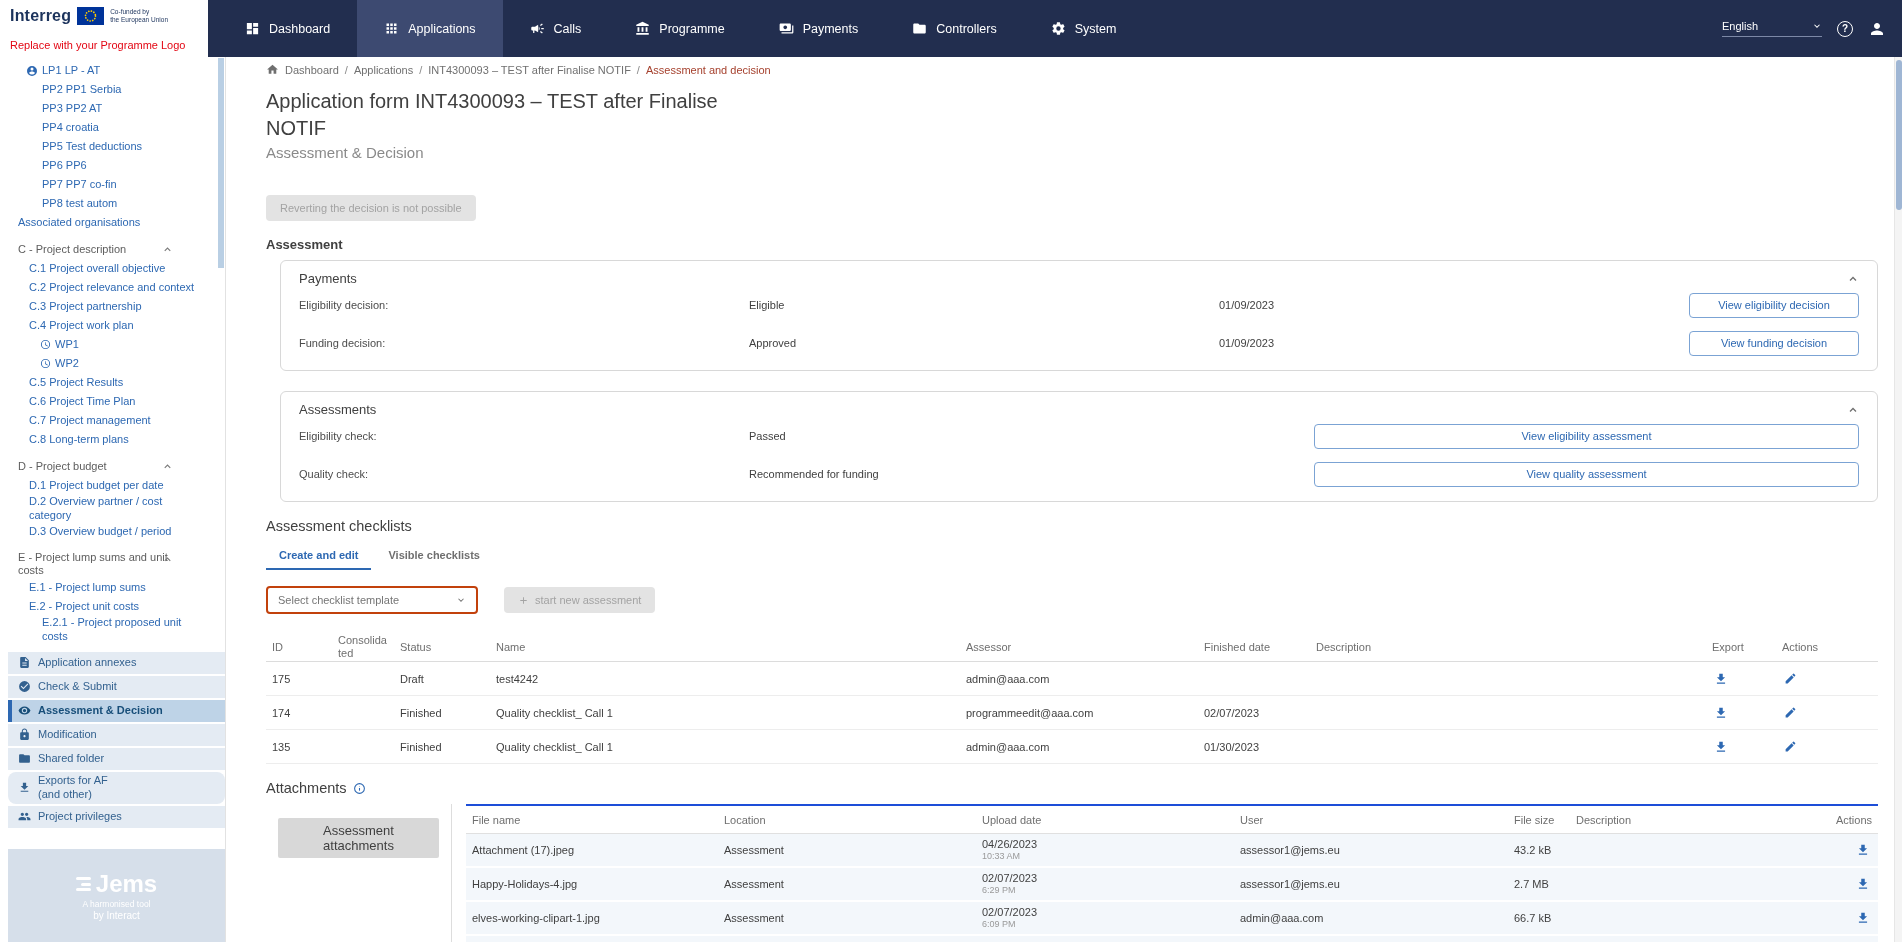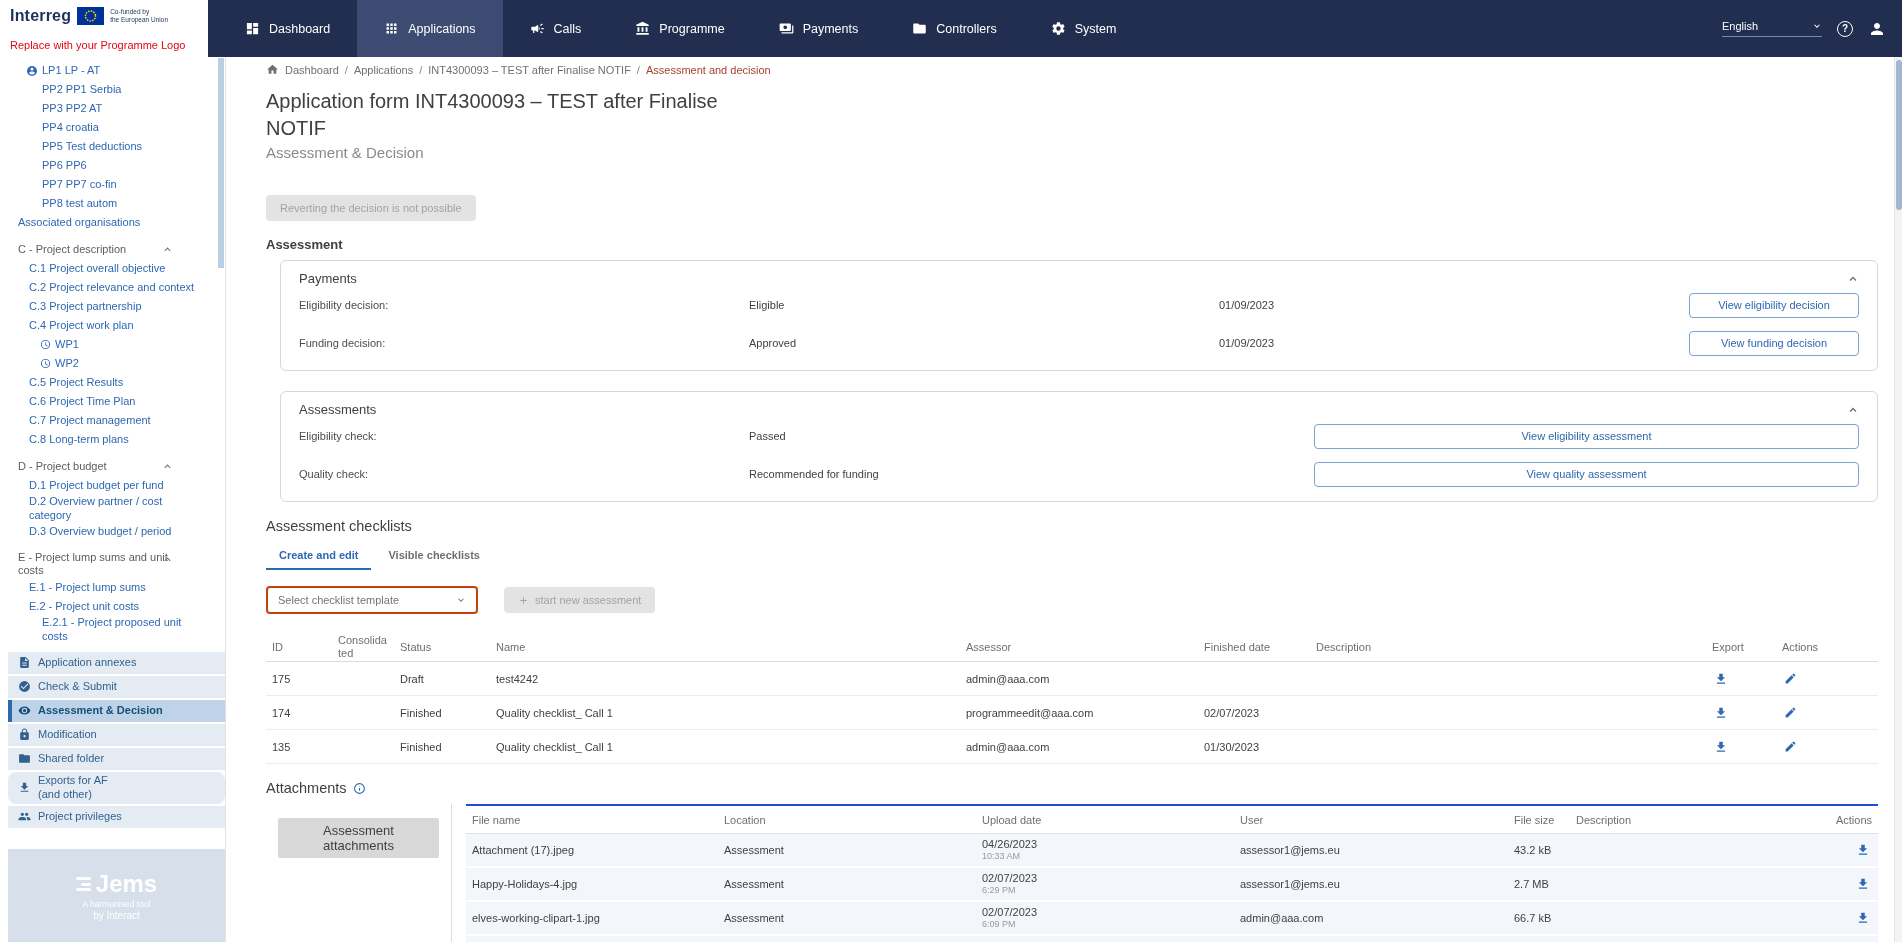--- a/index.html
+++ b/index.html
@@ -261,21 +261,21 @@
       <div class="sb-item sb-sub">C.6 Project Time Plan</div>
       <div class="sb-item sb-sub">C.7 Project management</div>
       <div class="sb-item sb-sub">C.8 Long-term plans</div>
 
       <div class="sb-header">
         <span>D - Project budget</span>
         <svg class="sb-caret" width="11" height="11" viewBox="0 0 24 24" fill="none" stroke="#7a7a7a" stroke-width="2.5">
             <polyline points="6,15 12,9 18,15"></polyline>
           </svg>
       </div>
-      <div class="sb-item sb-sub">D.1 Project budget per fund</div>
+      <div class="sb-item sb-sub">D.1 Project budget per date</div>
       <div class="sb-item sb-sub">D.2 Overview partner / cost category</div>
       <div class="sb-item sb-sub">D.3 Overview budget / period</div>
 
       <div class="sb-header">
         <span>E - Project lump sums and unit costs</span>
         <svg class="sb-caret" width="11" height="11" viewBox="0 0 24 24" fill="none" stroke="#7a7a7a" stroke-width="2.5">
             <polyline points="6,15 12,9 18,15"></polyline>
           </svg>
       </div>
       <div class="sb-item sb-sub">E.1 - Project lump sums</div>

